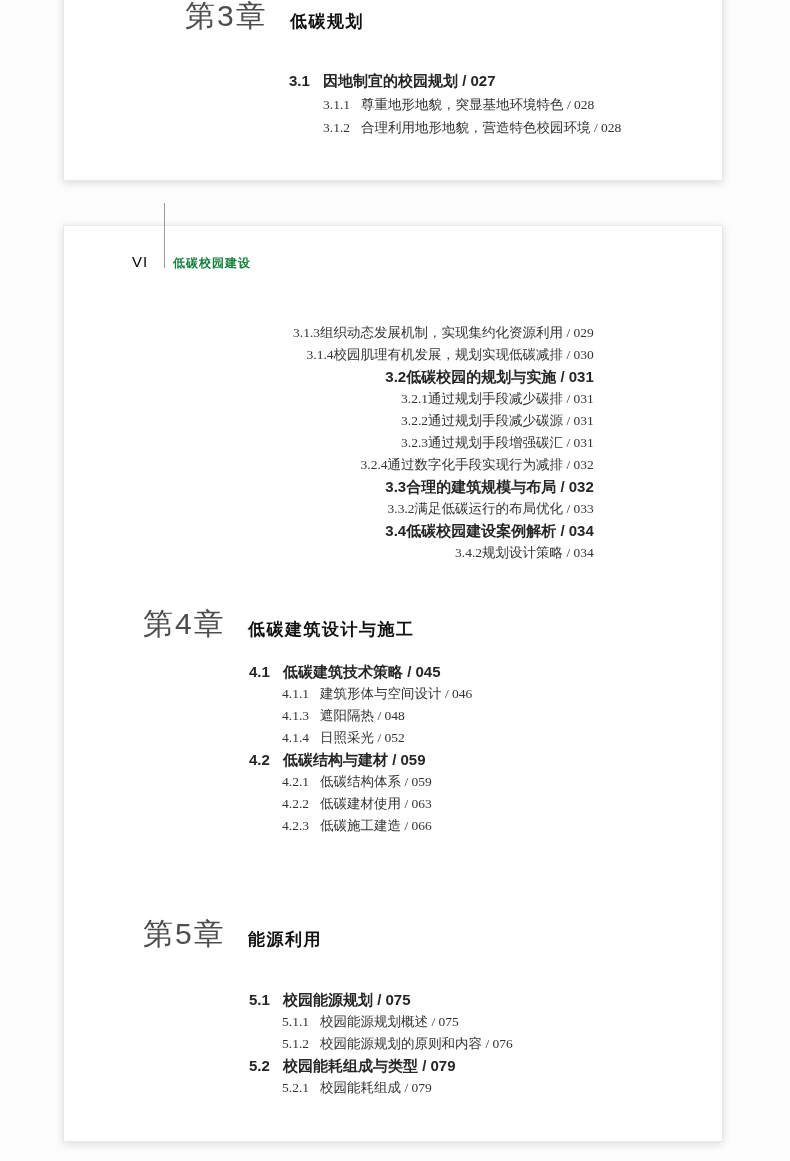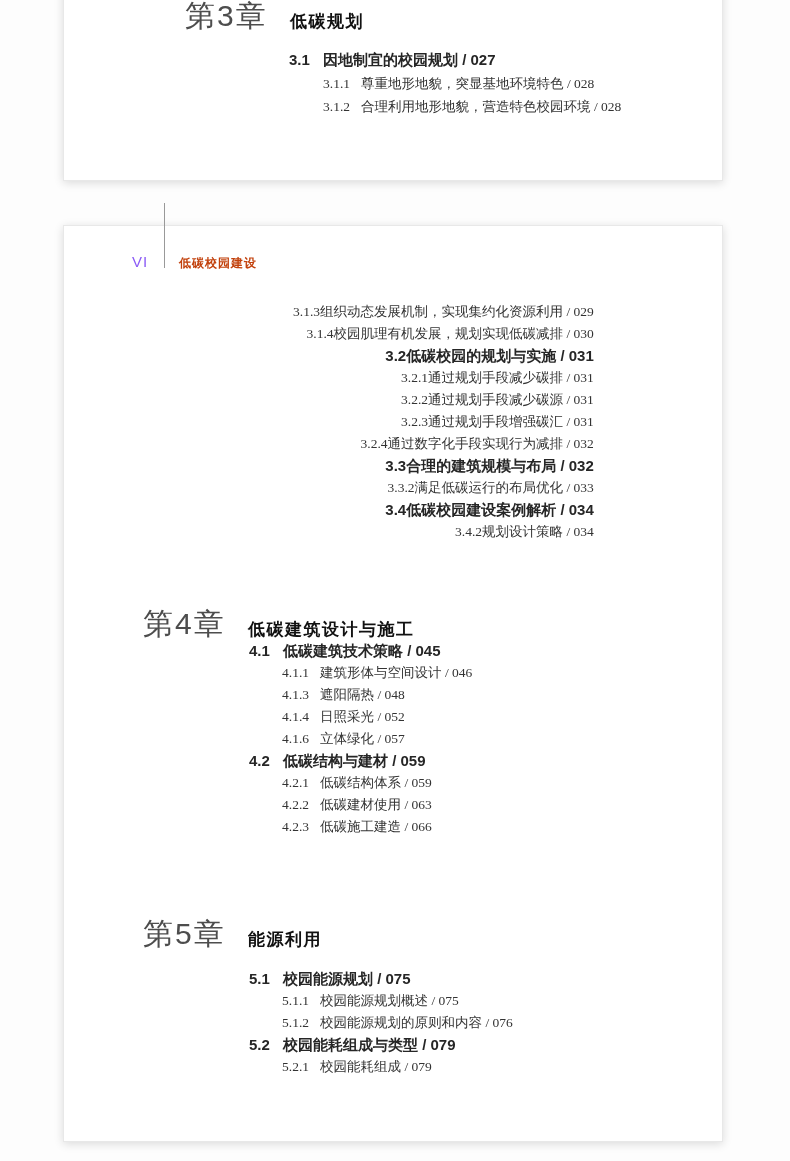--- a/index.html
+++ b/index.html
@@ -14,44 +14,44 @@
     border:1px solid #e8e8e8;box-shadow:0 2px 9px rgba(0,0,0,0.14);
     box-sizing:border-box;
   }
   .page-1{top:-10px;height:191px;border-top:0;}
   .page-2{top:225px;height:917px;}
   .page-inner{position:relative;width:100%;height:100%;}
 
   
   .folio{
     position:absolute;left:68px;top:27px;
-    font-size:15px;letter-spacing:1px;color:#8b5cf6;line-height:18px;
+    font-size:15px;letter-spacing:1px;color:#000000;line-height:18px;
   }
   .running-title{
     position:absolute;left:109px;top:30px;
-    font-size:12px;font-weight:bold;letter-spacing:1px;color:#c2410c;line-height:14px;margin-left:6px;
+    font-size:12px;font-weight:bold;letter-spacing:1px;color:#15803d;line-height:14px;
   }
   .head-rule{
     position:absolute;left:164px;top:203px;width:1px;height:65px;
     background:#999;z-index:3;
   }
 
   
   .chapter{position:absolute;height:42px;white-space:nowrap;}
   .ch-label{
     position:absolute;left:0;top:0;
     font-size:30px;font-weight:300;letter-spacing:2px;color:#4d4d4d;line-height:36px;
   }
   .ch-title{
     position:absolute;left:105px;top:13px;
     font-size:17px;font-weight:bold;letter-spacing:1.5px;color:#111;line-height:22px;
   }
 
   
-  .entries{position:absolute;white-space:nowrap;}
+  .entries{position:absolute;white-space:nowrap;margin-top:21px;}
   .row{white-space:nowrap;}
   .row.l2{
     height:22px;line-height:22px;
     font-family:"Liberation Sans",sans-serif;
     font-size:15px;font-weight:600;color:#262626;
   }
   .row.l3{
     height:22px;line-height:22px;
     font-family:"Liberation Serif","DejaVu Serif",serif;
     font-size:13.5px;font-weight:normal;color:#333;
@@ -150,23 +150,20 @@
         </div>
         <div class="row l3">
           <span class="num">4.1.1</span><span class="ttl">建筑形体与空间设计</span><span class="sep"> / </span><span class="pg">046</span>
         </div>
         <div class="row l3">
           <span class="num">4.1.3</span><span class="ttl">遮阳隔热</span><span class="sep"> / </span><span class="pg">048</span>
         </div>
         <div class="row l3">
           <span class="num">4.1.4</span><span class="ttl">日照采光</span><span class="sep"> / </span><span class="pg">052</span>
         </div>
-        <div class="row l3">
-          <span class="num">4.1.6</span><span class="ttl">立体绿化</span><span class="sep"> / </span><span class="pg">057</span>
-        </div>
         <div class="row l2">
           <span class="num">4.2</span><span class="ttl">低碳结构与建材</span><span class="sep"> / </span><span class="pg">059</span>
         </div>
         <div class="row l3">
           <span class="num">4.2.1</span><span class="ttl">低碳结构体系</span><span class="sep"> / </span><span class="pg">059</span>
         </div>
         <div class="row l3">
           <span class="num">4.2.2</span><span class="ttl">低碳建材使用</span><span class="sep"> / </span><span class="pg">063</span>
         </div>
         <div class="row l3">

